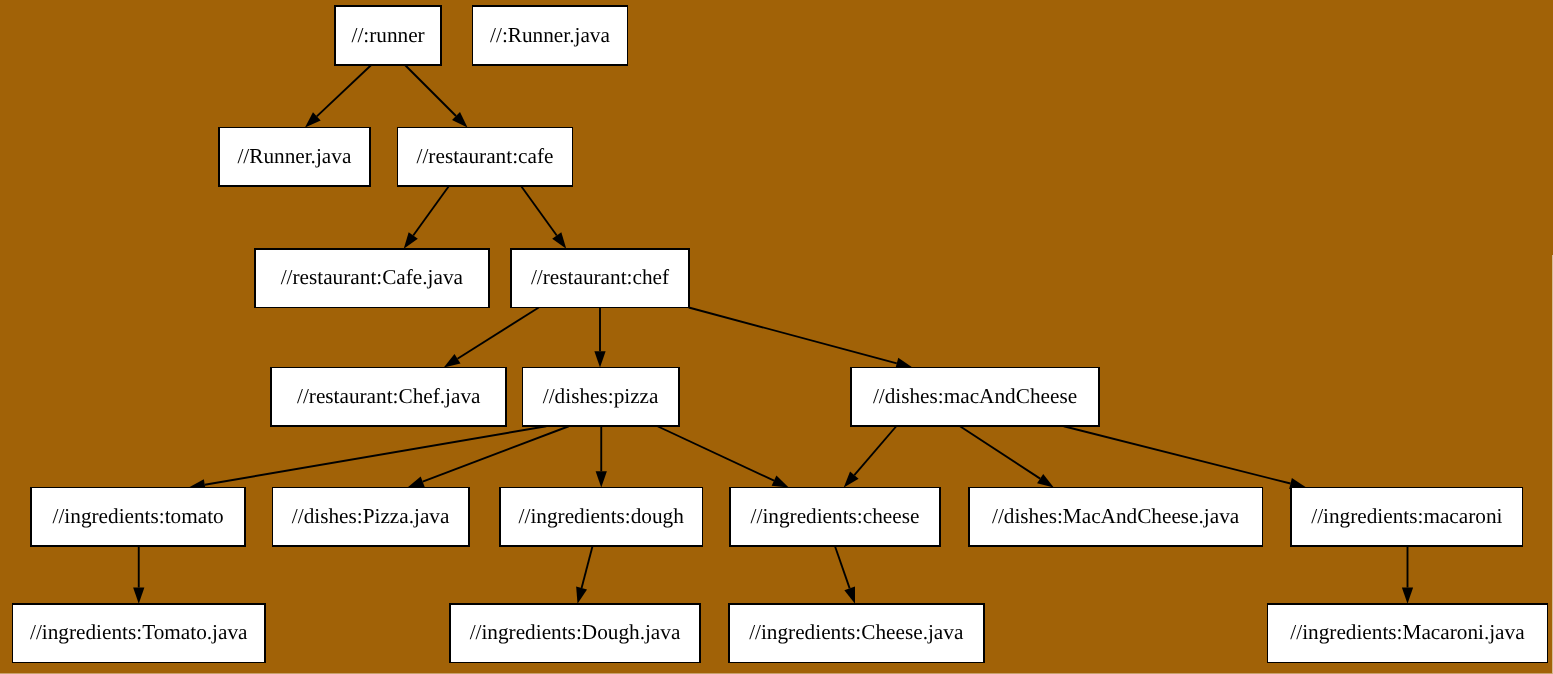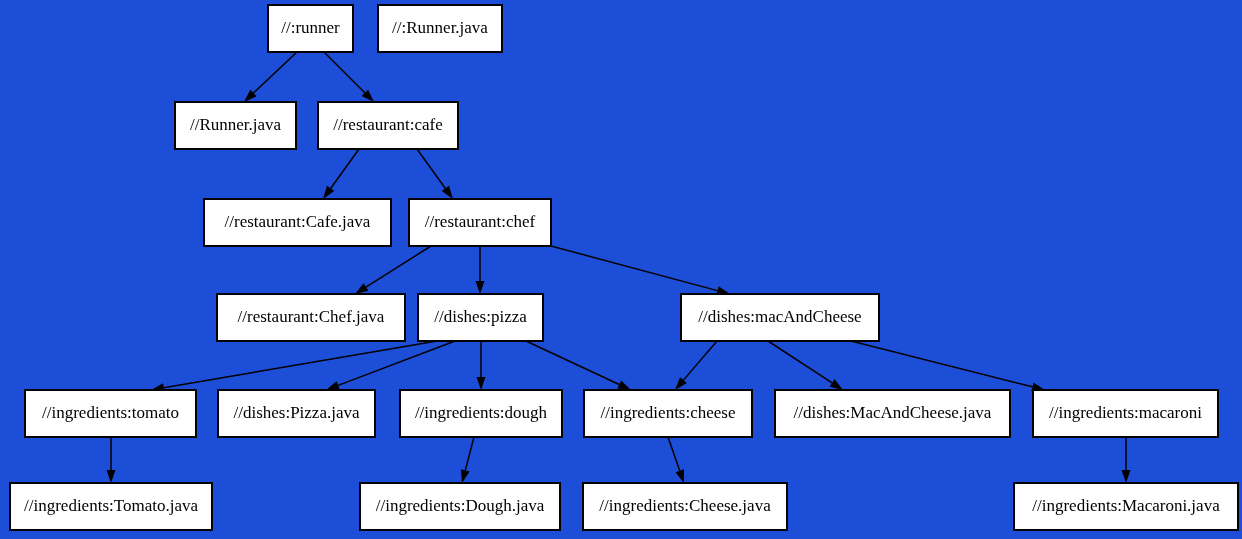--- a/index.html
+++ b/index.html
@@ -11,21 +11,21 @@
   body {
     width: 1242px;
     height: 539px;
     overflow: hidden;
     font-family: "Liberation Serif", "DejaVu Serif", serif;
   }
   #graph-root {
     position: relative;
     width: 1242px;
     height: 539px;
-    background: #1d4ed8;
+    background: #a16207;
   }
   svg#graph-svg {
     display: block;
     width: 1242px;
     height: 539px;
   }
   .node-box {
     fill: #ffffff;
     stroke: #000000;
     stroke-width: 1.4;

